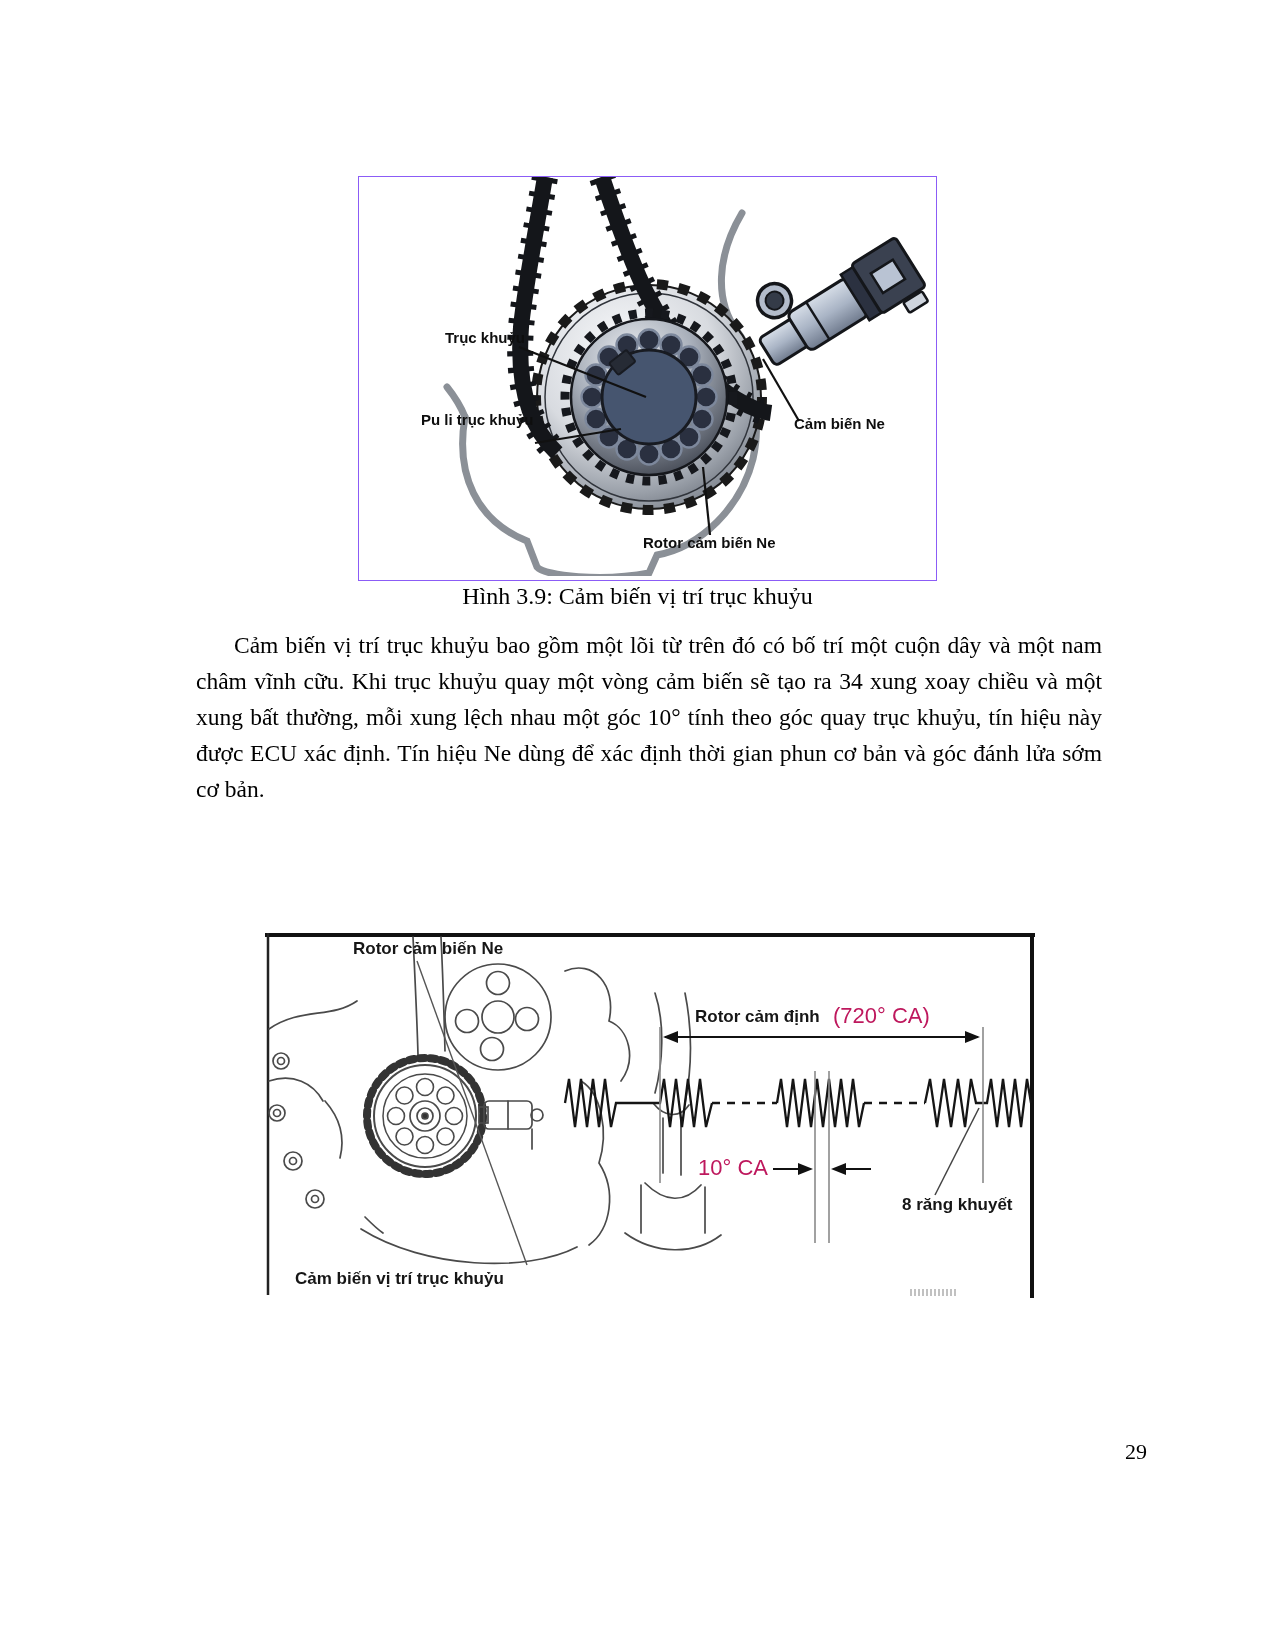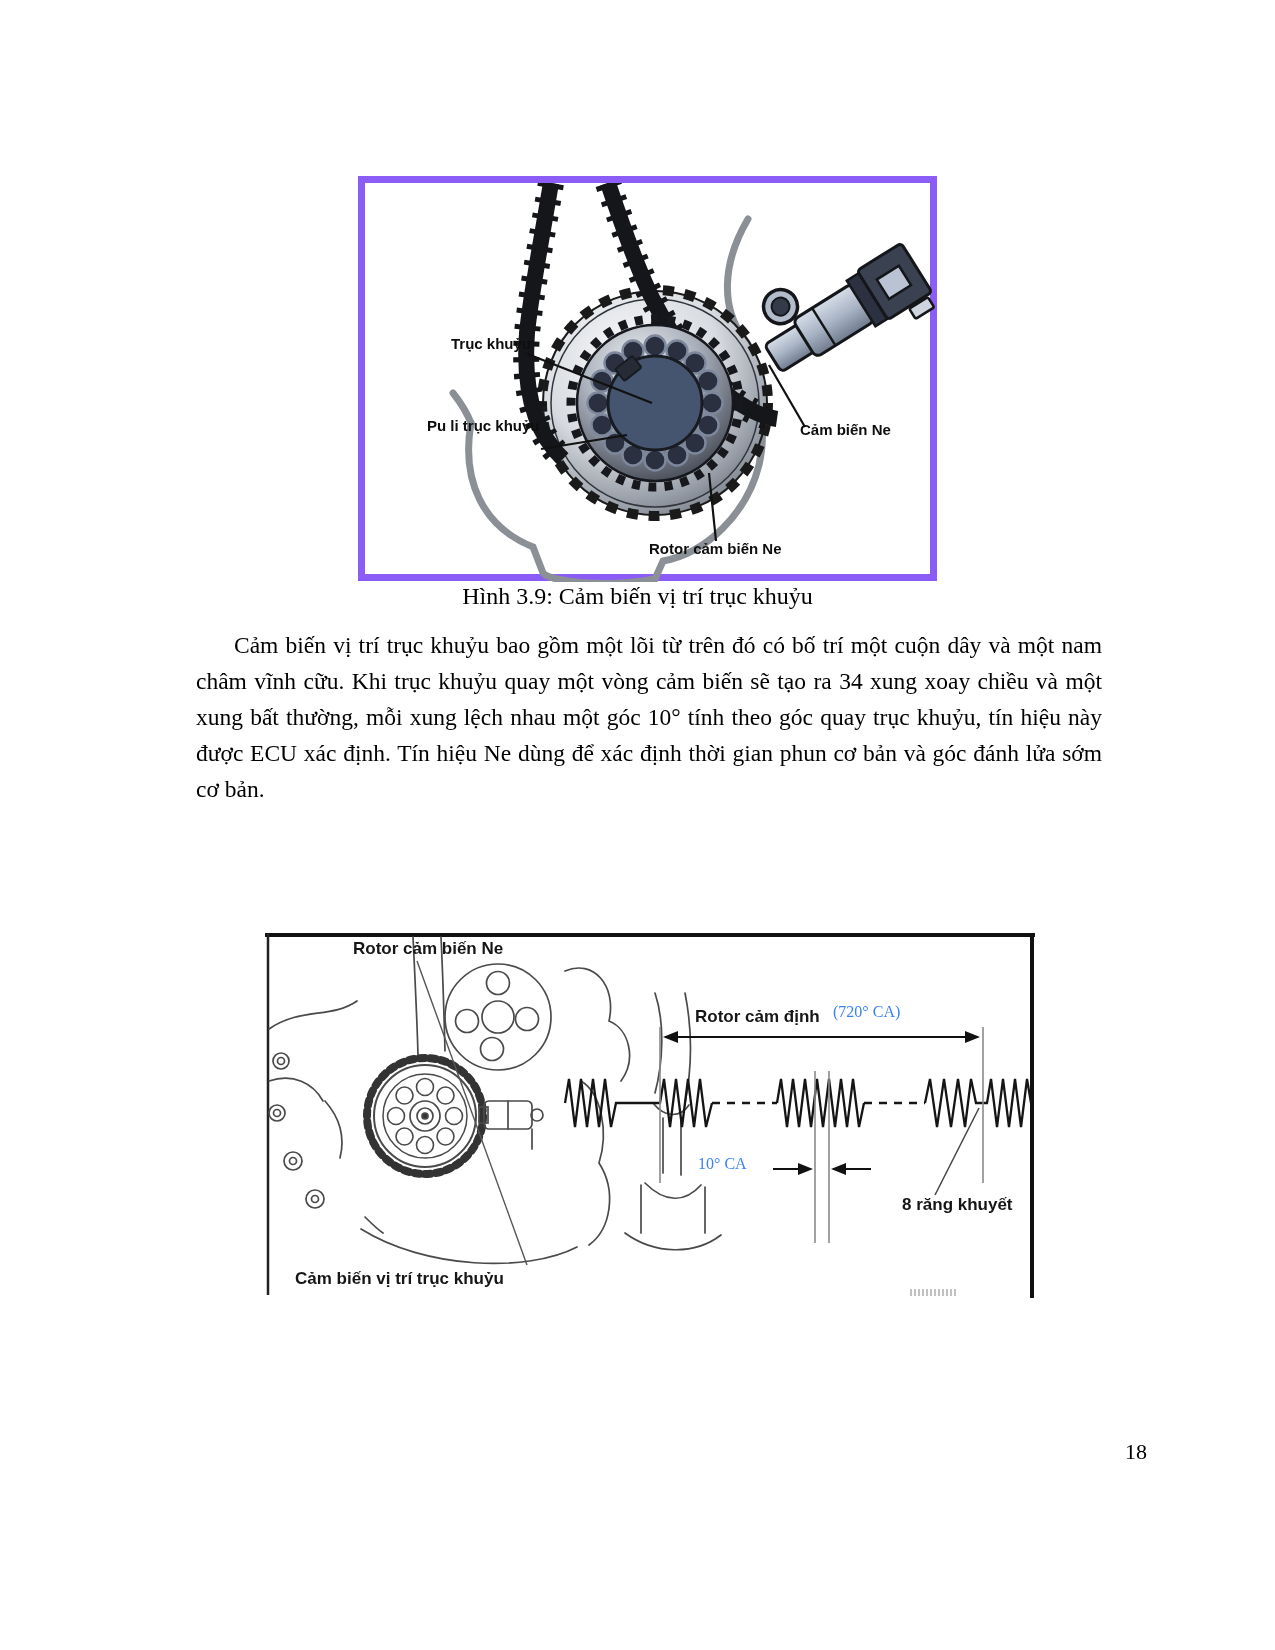--- a/index.html
+++ b/index.html
@@ -1,39 +1,39 @@
 <!DOCTYPE html>
 <html><head>
 <meta charset="utf-8">
 <style>
   html,body{margin:0;padding:0;background:#fff;}
   .page{position:relative;width:1275px;height:1650px;background:#ffffff;overflow:hidden;
         font-family:"Liberation Serif", serif;color:#000;}
 
   
   .fig1{position:absolute;left:358px;top:176px;width:579px;height:405px;
-        border:7px solid #8b5cf6;box-sizing:border-box;background:#fff;text-align:center;}
+        border:1px solid #8b5cf6;box-sizing:border-box;background:#fff;text-align:center;}
   .fig1 svg{position:absolute;left:0;top:0;}
   .fig1-label{position:absolute;font-family:"Liberation Sans",sans-serif;font-weight:700;
         font-size:15px;color:#0e0e0e;white-space:nowrap;letter-spacing:0;}
 
   
   .caption{position:absolute;left:0;width:100%;text-align:center;font-size:24px;color:#000;}
   .caption1{top:583px;}
   .caption2{top:1249px;}
   .body-text{position:absolute;left:196px;top:627px;width:906px;font-size:23.5px;
         line-height:36px;text-align:justify;text-indent:38px;color:#000;}
 
   
   .fig2{position:absolute;left:265px;top:933px;width:770px;height:365px;background:#fff;}
   .fig2 svg{position:absolute;left:0;top:0;}
   .fig2-label{position:absolute;font-family:"Liberation Sans",sans-serif;font-weight:600;
         font-size:17px;color:#161616;white-space:nowrap;}
-  .serif-label{position:absolute;font-family:Liberation Serif, serif;font-weight:400;
-        font-size:16px;color:#3b82f6;white-space:nowrap;}
+  .serif-label{position:absolute;font-family:Liberation Sans, sans-serif;font-weight:400;
+        font-size:22px;color:#be185d;white-space:nowrap;}
   .smudge{position:absolute;left:645px;top:356px;width:46px;height:7px;opacity:.45;filter:blur(.6px);
         background:repeating-linear-gradient(90deg,#777 0 2px,#fff 2px 4px);}
 
   .pagenum{position:absolute;left:1125px;top:1439px;font-size:22px;color:#000;}
 </style>
 </head>
 <body>
 
 <div class="page">
 
@@ -241,14 +241,14 @@
     <div class="fig2-label" style="left:88px;top:6px">Rotor cảm biến Ne</div>
     <div class="fig2-label" style="left:30px;top:336px">Cảm biến vị trí trục khuỷu</div>
     <div class="fig2-label" style="left:430px;top:74px">Rotor cảm định</div>
     <div class="serif-label" style="left:568px;top:70px">(720° CA)</div>
     <div class="serif-label" style="left:433px;top:222px">10° CA</div>
     <div class="fig2-label" style="left:637px;top:262px">8 răng khuyết</div>
     <div class="smudge"></div>
   </div>
 
 
-  <div class="pagenum">18</div>
+  <div class="pagenum">29</div>
 </div>
 
 </body></html>

